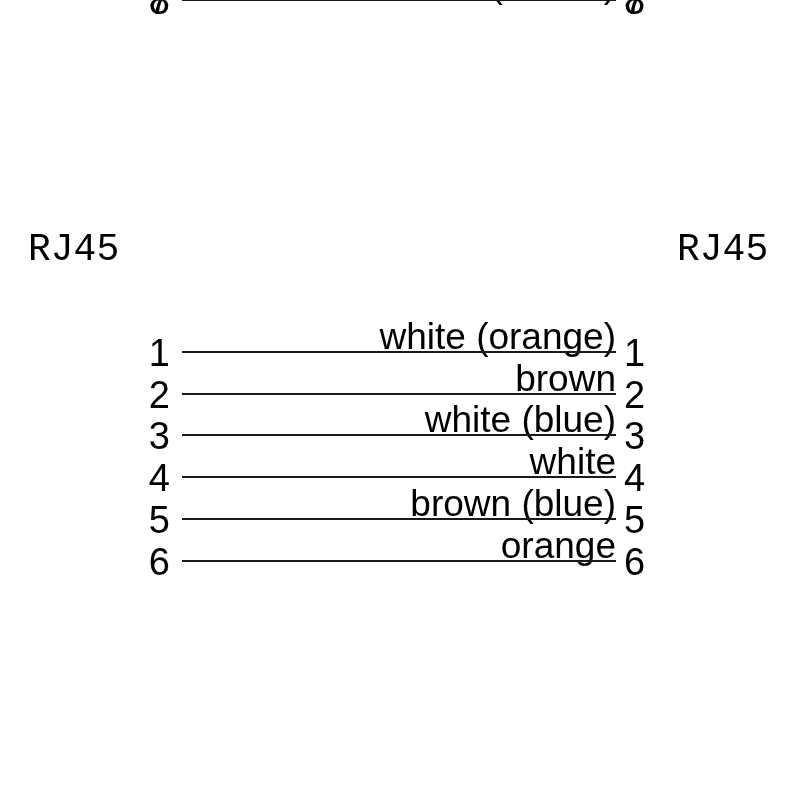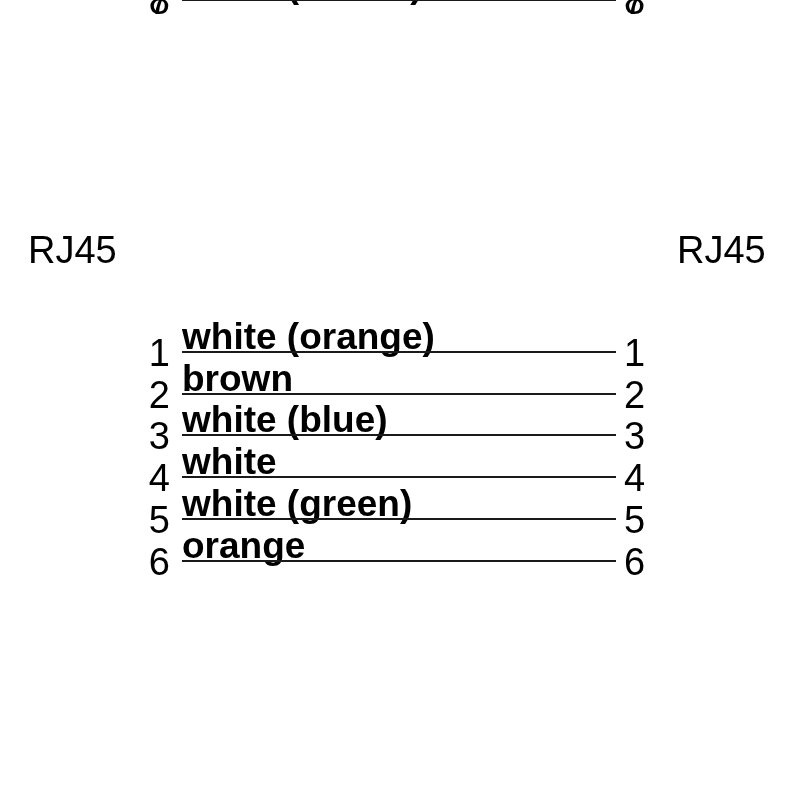--- a/index.html
+++ b/index.html
@@ -15,20 +15,21 @@
     font-family: "Liberation Sans", sans-serif;
     color: #000000;
     overflow: hidden;
   }
   .rj45-label {
     position: absolute;
     top: 231px;
     font-size: 38px;
     line-height: 1;
     white-space: nowrap;
+    font-family: Liberation Mono, monospace;
   }
   .rj45-left  { left: 28px; }
   .rj45-right { left: 677px; }
 
   .wire {
     position: absolute;
     left: 0;
     width: 800px;
     height: 0;
   }
@@ -50,23 +51,22 @@
     height: 2px;
     background: #1a1a1a;
   }
   .wire-label {
     position: absolute;
     left: 182px;
     width: 434px;
     top: -34px;
     font-size: 37px;
     line-height: 1;
-    text-align: left;
+    text-align: right;
     white-space: nowrap;
-    font-weight: bold;
   }
   .pin {
     position: absolute;
     top: -18px;
     width: 30px;
     font-size: 38px;
     line-height: 1;
   }
   .pin-left  { left: 140px; text-align: right; }
   .pin-right { left: 624px; text-align: left; }
@@ -103,21 +103,21 @@
 
   <div class="wire">
     <div class="pin pin-left">4</div>
     <div class="wire-label">white</div>
     <div class="wire-line"></div>
     <div class="pin pin-right">4</div>
   </div>
 
   <div class="wire">
     <div class="pin pin-left">5</div>
-    <div class="wire-label">white (green)</div>
+    <div class="wire-label">brown (blue)</div>
     <div class="wire-line"></div>
     <div class="pin pin-right">5</div>
   </div>
 
   <div class="wire">
     <div class="pin pin-left">6</div>
     <div class="wire-label">orange</div>
     <div class="wire-line"></div>
     <div class="pin pin-right">6</div>
   </div>

